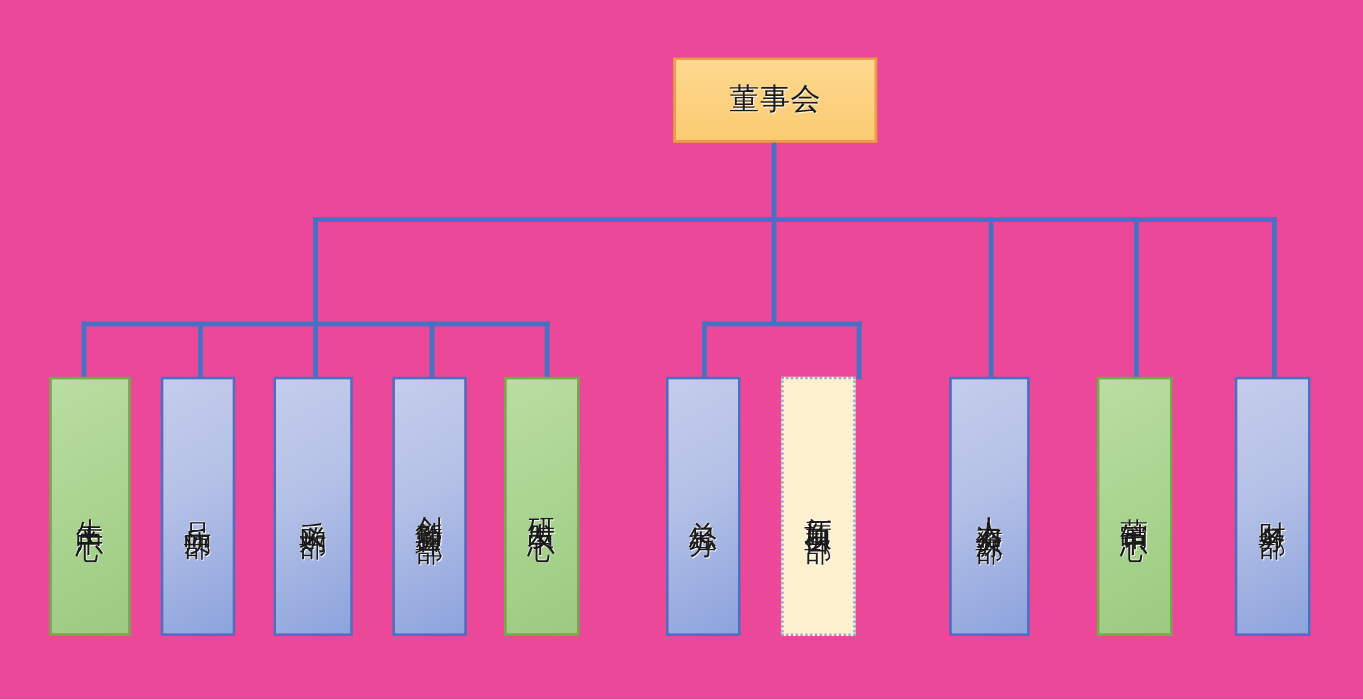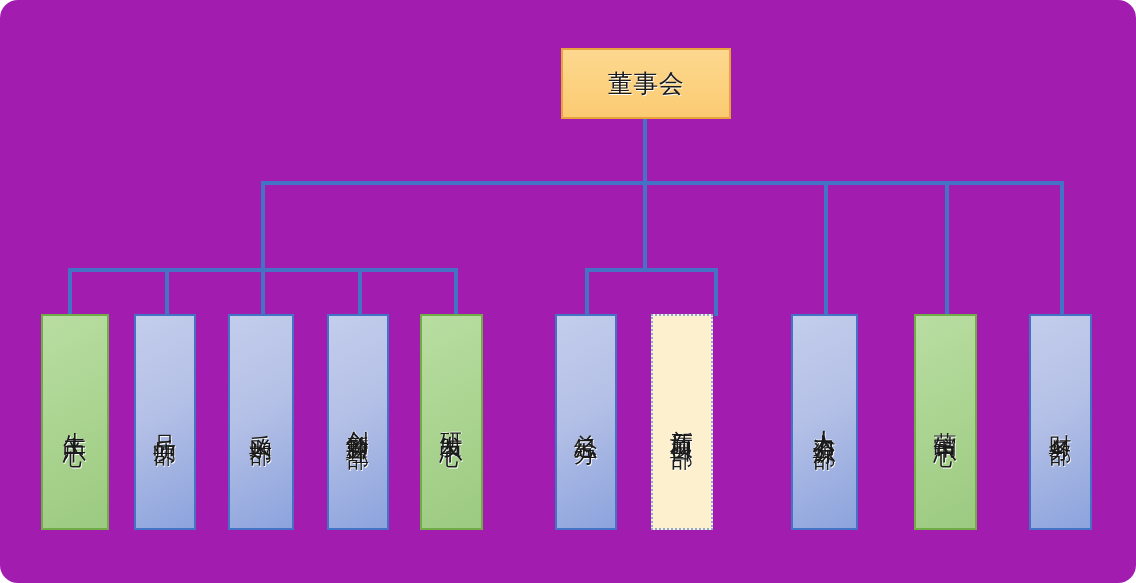--- a/index.html
+++ b/index.html
@@ -7,23 +7,22 @@
     padding: 0;
     background: #ffffff;
   }
   body {
     font-family: "Liberation Sans", "DejaVu Sans", sans-serif;
   }
   #org-chart {
     position: relative;
     width: 1136px;
     height: 583px;
-    background: #a21caf;
+    background: #ec4899;
     overflow: hidden;
-    border-radius: 18px;
   }
 
   
   .conn {
     position: absolute;
     background: #4472c4;
   }
   .conn-h { height: 4px; }
   .conn-v { width: 4px; }
 

